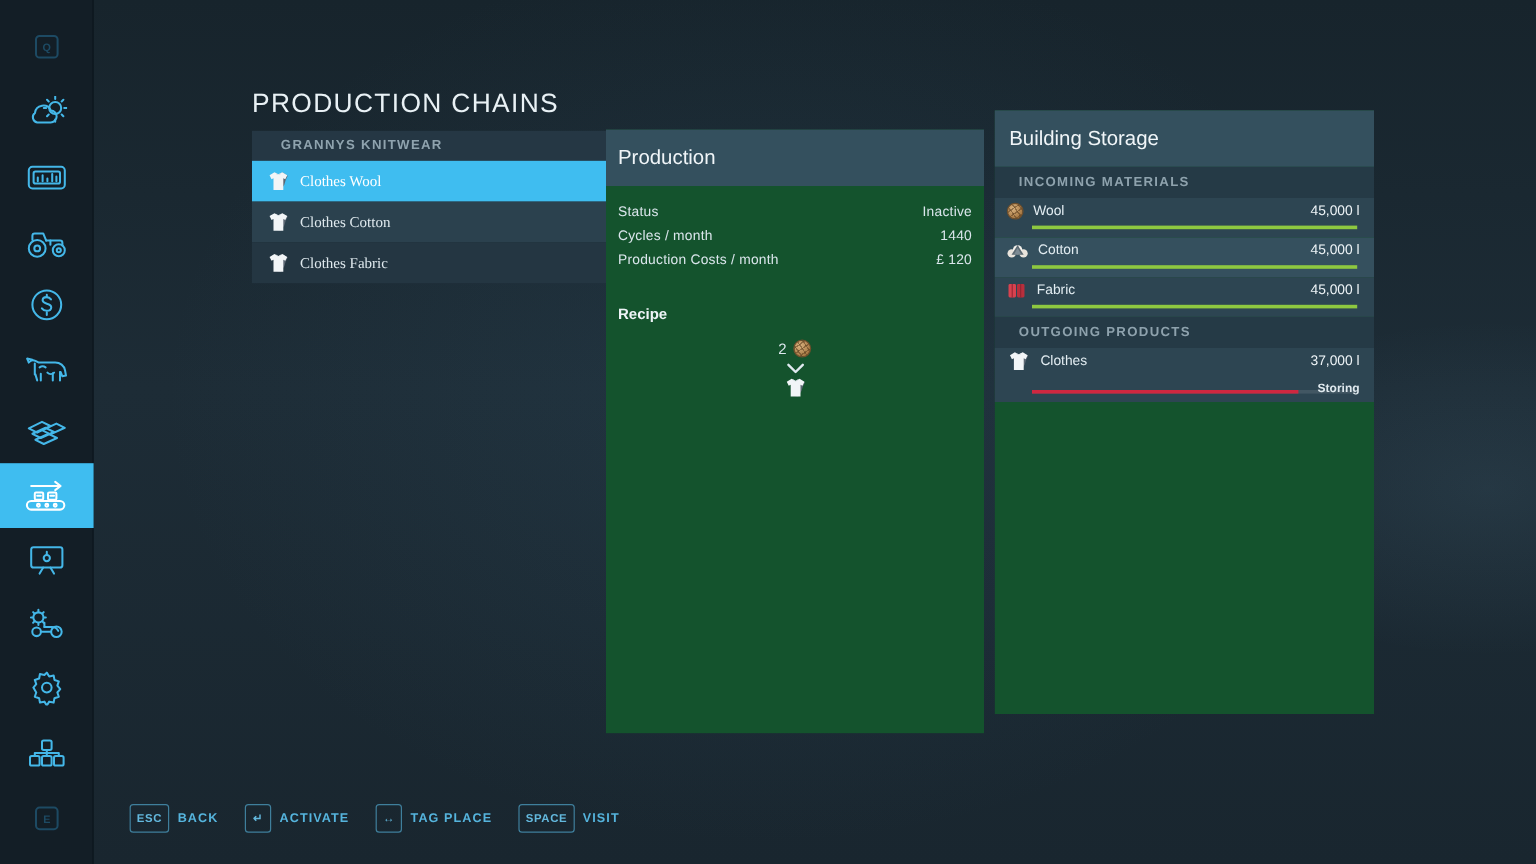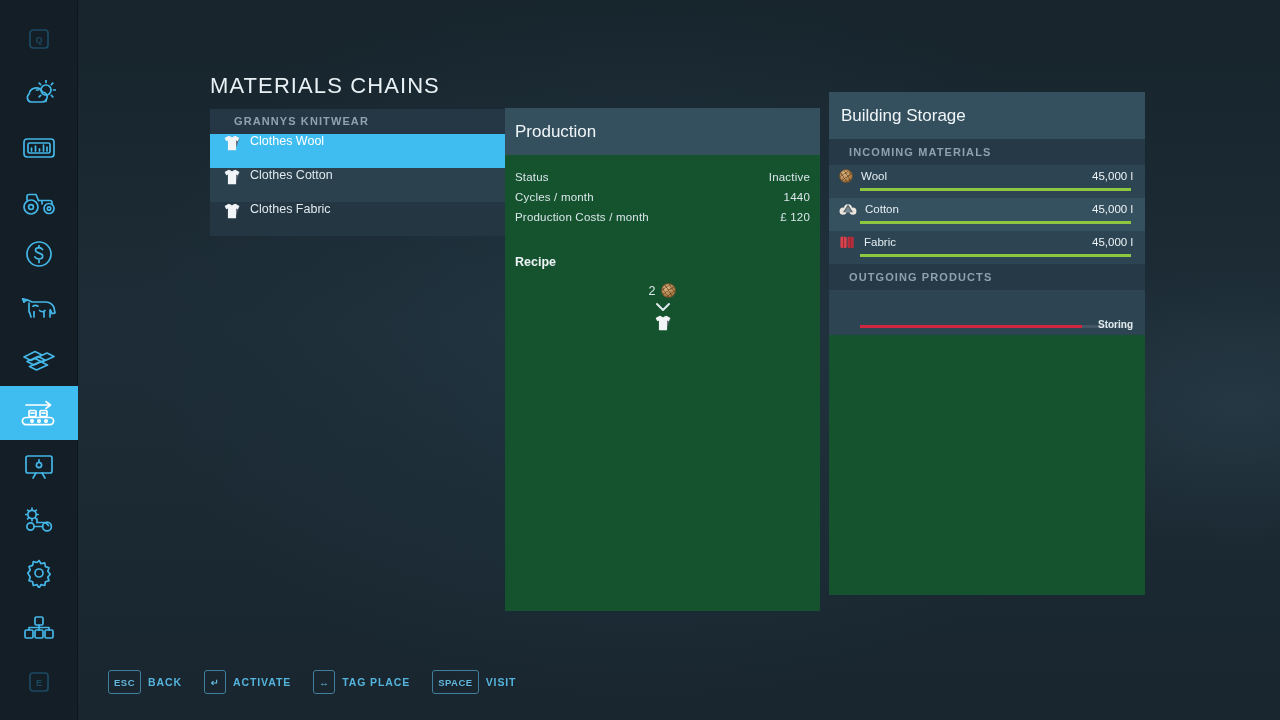--- a/index.html
+++ b/index.html
@@ -57,25 +57,26 @@
   }
   .chain-header {
     height: 25px; line-height: 25px;
     background: #253744;
     color: #8fa3ae;
     font-size: 11px; font-weight: bold; letter-spacing: 1.1px;
     padding-left: 24px;
   }
   .chain-row {
     height: 34px;
-    display: flex; align-items: flex-start;
+    display: flex; align-items: center;
     padding-left: 12px;
     background: #243642;
     color: #dfe9ee;
     font-size: 12.5px;
+    font-family: Liberation Serif, serif;
   }
   .chain-row.alt { background: #2b414e; }
   .chain-row.selected { background: #3fbdf0; color: #ffffff; }
   .chain-row .row-label { margin-left: 8px; }
 
   
   .shirt { width: 20px; height: 18px; display: block; }
 
   
   .panel {
@@ -347,21 +348,21 @@
     <div class="rail-item dim" style="top: 655px;">
       <span>
         <svg width="22" height="22" viewBox="0 0 22 22">
           <rect class="rail-icon" x="2" y="2" width="18" height="18" rx="3"></rect>
           <text class="rail-key-text" x="11" y="14.5" text-anchor="middle">E</text>
         </svg>
       </span>
     </div>
   </div>
 
-<div class="page-title">MATERIALS CHAINS</div>
+<div class="page-title">PRODUCTION CHAINS</div>
 
 <div class="chain-list">
   <div class="chain-header">GRANNYS KNITWEAR</div>
   <div id="chain-rows">
       <div class="chain-row selected">
         <svg class="shirt" viewBox="0 0 24 22">
     <path d="M16 2 L21.5 5.5 L19.5 9.5 L18 14.5 L14.5 20 L11 19.5 Z" fill="#5b6672"></path>
     <path d="M8 2 L12 4 L16 2 L21 5 L19 9 L17 8 L17 20 L7 20 L7 8 L5 9 L3 5 Z" fill="#f2f5f7"></path>
     <path d="M9.6 2.6 L12 4.6 L14.4 2.6 L14.4 3.6 Q12 5.8 9.6 3.6 Z" fill="#cfd7dd"></path>
   </svg>
@@ -462,20 +463,29 @@
     </svg>
           <span class="name">Fabric</span>
           <span class="amount">45,000 l</span>
         </div>
         <div class="bar-track">
           <div class="bar-fill" style="width:100%;background:#8ec840;"></div>
         </div>
       </div>
       <div class="sec-head">OUTGOING PRODUCTS</div>
       <div class="store-row outgoing">
+        <div class="top">
+          <svg class="shirt" viewBox="0 0 24 22">
+    <path d="M16 2 L21.5 5.5 L19.5 9.5 L18 14.5 L14.5 20 L11 19.5 Z" fill="#5b6672"></path>
+    <path d="M8 2 L12 4 L16 2 L21 5 L19 9 L17 8 L17 20 L7 20 L7 8 L5 9 L3 5 Z" fill="#f2f5f7"></path>
+    <path d="M9.6 2.6 L12 4.6 L14.4 2.6 L14.4 3.6 Q12 5.8 9.6 3.6 Z" fill="#cfd7dd"></path>
+  </svg>
+          <span class="name">Clothes</span>
+          <span class="amount">37,000 l</span>
+        </div>
         <div class="bar-track">
           <div class="bar-fill" style="width:82%;background:#cf2740;"></div>
         </div>
         <span class="storing-label">Storing</span>
       </div>
     </div>
 </div>
 
 <div class="helpbar" id="helpbar">
     <div class="help-item">

